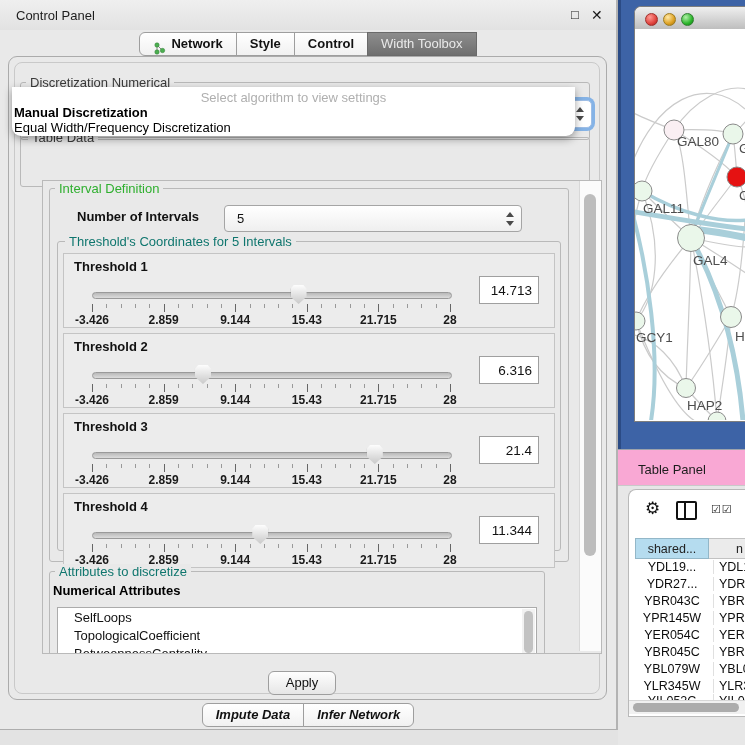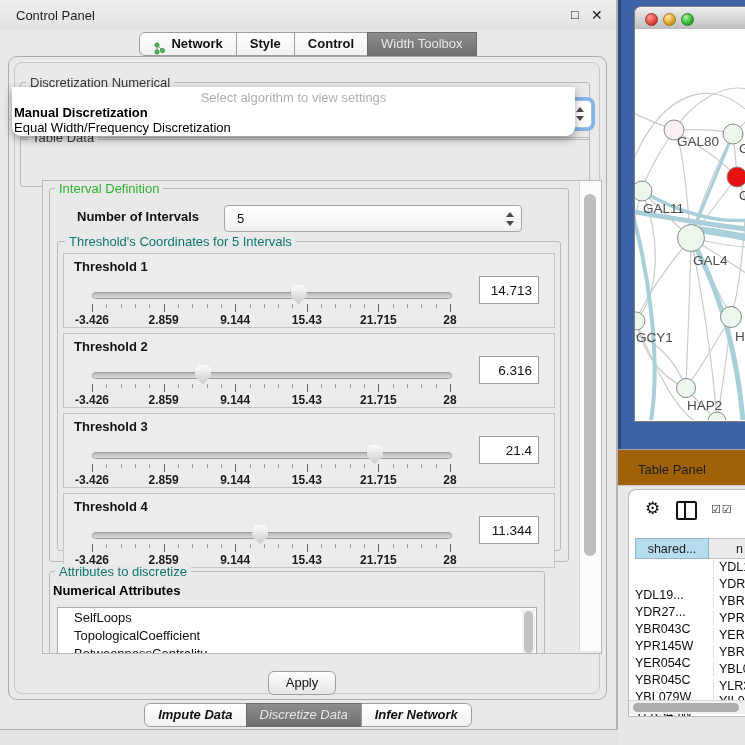--- a/index.html
+++ b/index.html
@@ -95,32 +95,32 @@
   #net-window{position:absolute;left:634px;top:6px;width:111px;height:414px;border:1px solid #7E7E7E;border-right:none;border-radius:7px 0 0 0;overflow:hidden;background:#fff;}
   #net-titlebar{position:absolute;left:0;top:0;width:100%;height:22px;background:linear-gradient(#EFEFEF,#BEBEBE);border-bottom:1px solid #8F8F8F;}
   .tl{position:absolute;top:6px;width:11px;height:11px;border-radius:50%;}
   .tl.red{left:10px;background:radial-gradient(circle at 35% 30%,#FF9A94,#E0443E 60%,#9E1F1B);border:0.5px solid #9E2F2B;}
   .tl.yellow{left:28px;background:radial-gradient(circle at 35% 30%,#FFE9A8,#DEA123 60%,#9C6E12);border:0.5px solid #9C7A1F;}
   .tl.green{left:46px;background:radial-gradient(circle at 35% 30%,#B2F0A8,#2BB52B 60%,#147514);border:0.5px solid #2F7D2F;}
   #net-canvas{position:absolute;left:0;top:22px;width:110px;height:391px;background:#fff;}
 
   
   #table-region{position:absolute;left:618px;top:449px;width:127px;height:296px;background:#E7E7E7;border-top:1px solid #9DA3AC;}
-  #tp-bar{position:absolute;left:0;top:0;width:100%;height:35px;background:#a16207;border-bottom:1px solid #C9C9C9;}
+  #tp-bar{position:absolute;left:0;top:0;width:100%;height:35px;background:#f9a8d4;border-bottom:1px solid #C9C9C9;}
   #tp-title{position:absolute;left:20px;top:12px;font-size:13px;color:#1d1d1d;}
   #tp-card{position:absolute;left:10px;top:39px;width:117px;height:226px;background:#fff;border:1px solid #B9B9B9;border-right:none;border-radius:8px 0 0 0;overflow:hidden;}
   .tp-gear{position:absolute;left:16px;top:8px;font-size:17px;color:#111;}
   .tp-colicon{position:absolute;left:47px;top:11px;width:17px;height:15px;border:2px solid #111;border-radius:2px;}
   .tp-colicon::after{content:"";position:absolute;left:6px;top:0;width:2px;height:100%;background:#111;}
   .tp-checks{position:absolute;left:82px;top:13px;font-size:11px;color:#222;letter-spacing:1px;}
   .tp-headrow{position:absolute;left:6px;top:48px;height:21px;}
   .hc1{position:absolute;left:0;top:0;width:74px;height:21px;background:#B5DCEF;border:1px solid #93B7C8;box-sizing:border-box;font-size:12.5px;color:#222;text-align:center;line-height:20px;}
   .hc2{position:absolute;left:74px;top:0;width:40px;height:21px;background:#EBEBEB;border:1px solid #C2C2C2;border-left:none;box-sizing:border-box;font-size:12.5px;color:#222;line-height:20px;padding-left:27px;overflow:hidden;}
   .tp-row{position:absolute;left:6px;height:17px;font-size:12.5px;color:#0d0d0d;}
-  .tp-row .c1{position:absolute;left:0;top:0;width:74px;margin-top:28px;}
+  .tp-row .c1{position:absolute;left:0;top:0;width:74px;text-align:center;}
   .tp-row .c2{position:absolute;left:78px;top:0;width:36px;overflow:hidden;white-space:nowrap;border-left:1px solid #E0E0E0;padding-left:5px;}
   #tp-hsb{position:absolute;left:0;top:210px;width:117px;height:13px;background:#F1F1F1;border-top:1px solid #D7D7D7;}
   #tp-hsb .thumb{position:absolute;left:4px;top:2px;width:106px;height:9px;background:#ACACAC;border-radius:5px;}
 </style>
 </head>
 <body>
 
 <div id="root">
 
   <div id="control-panel">
@@ -273,23 +273,20 @@
       <div id="pane-vsb">
           <div class="thumb"></div>
         </div>
     </div>
 
     <div id="apply-btn">Apply</div>
 
     <div class="tabstrip bottom">
       <div class="tab first">
           <span>Impute Data</span>
-        </div>
-      <div class="tab selected">
-          <span>Discretize Data</span>
         </div>
       <div class="tab last">
           <span>Infer Network</span>
         </div>
     </div>
   </div>
 
   <div id="desktop-blue"></div>
 
   <div id="net-window">

